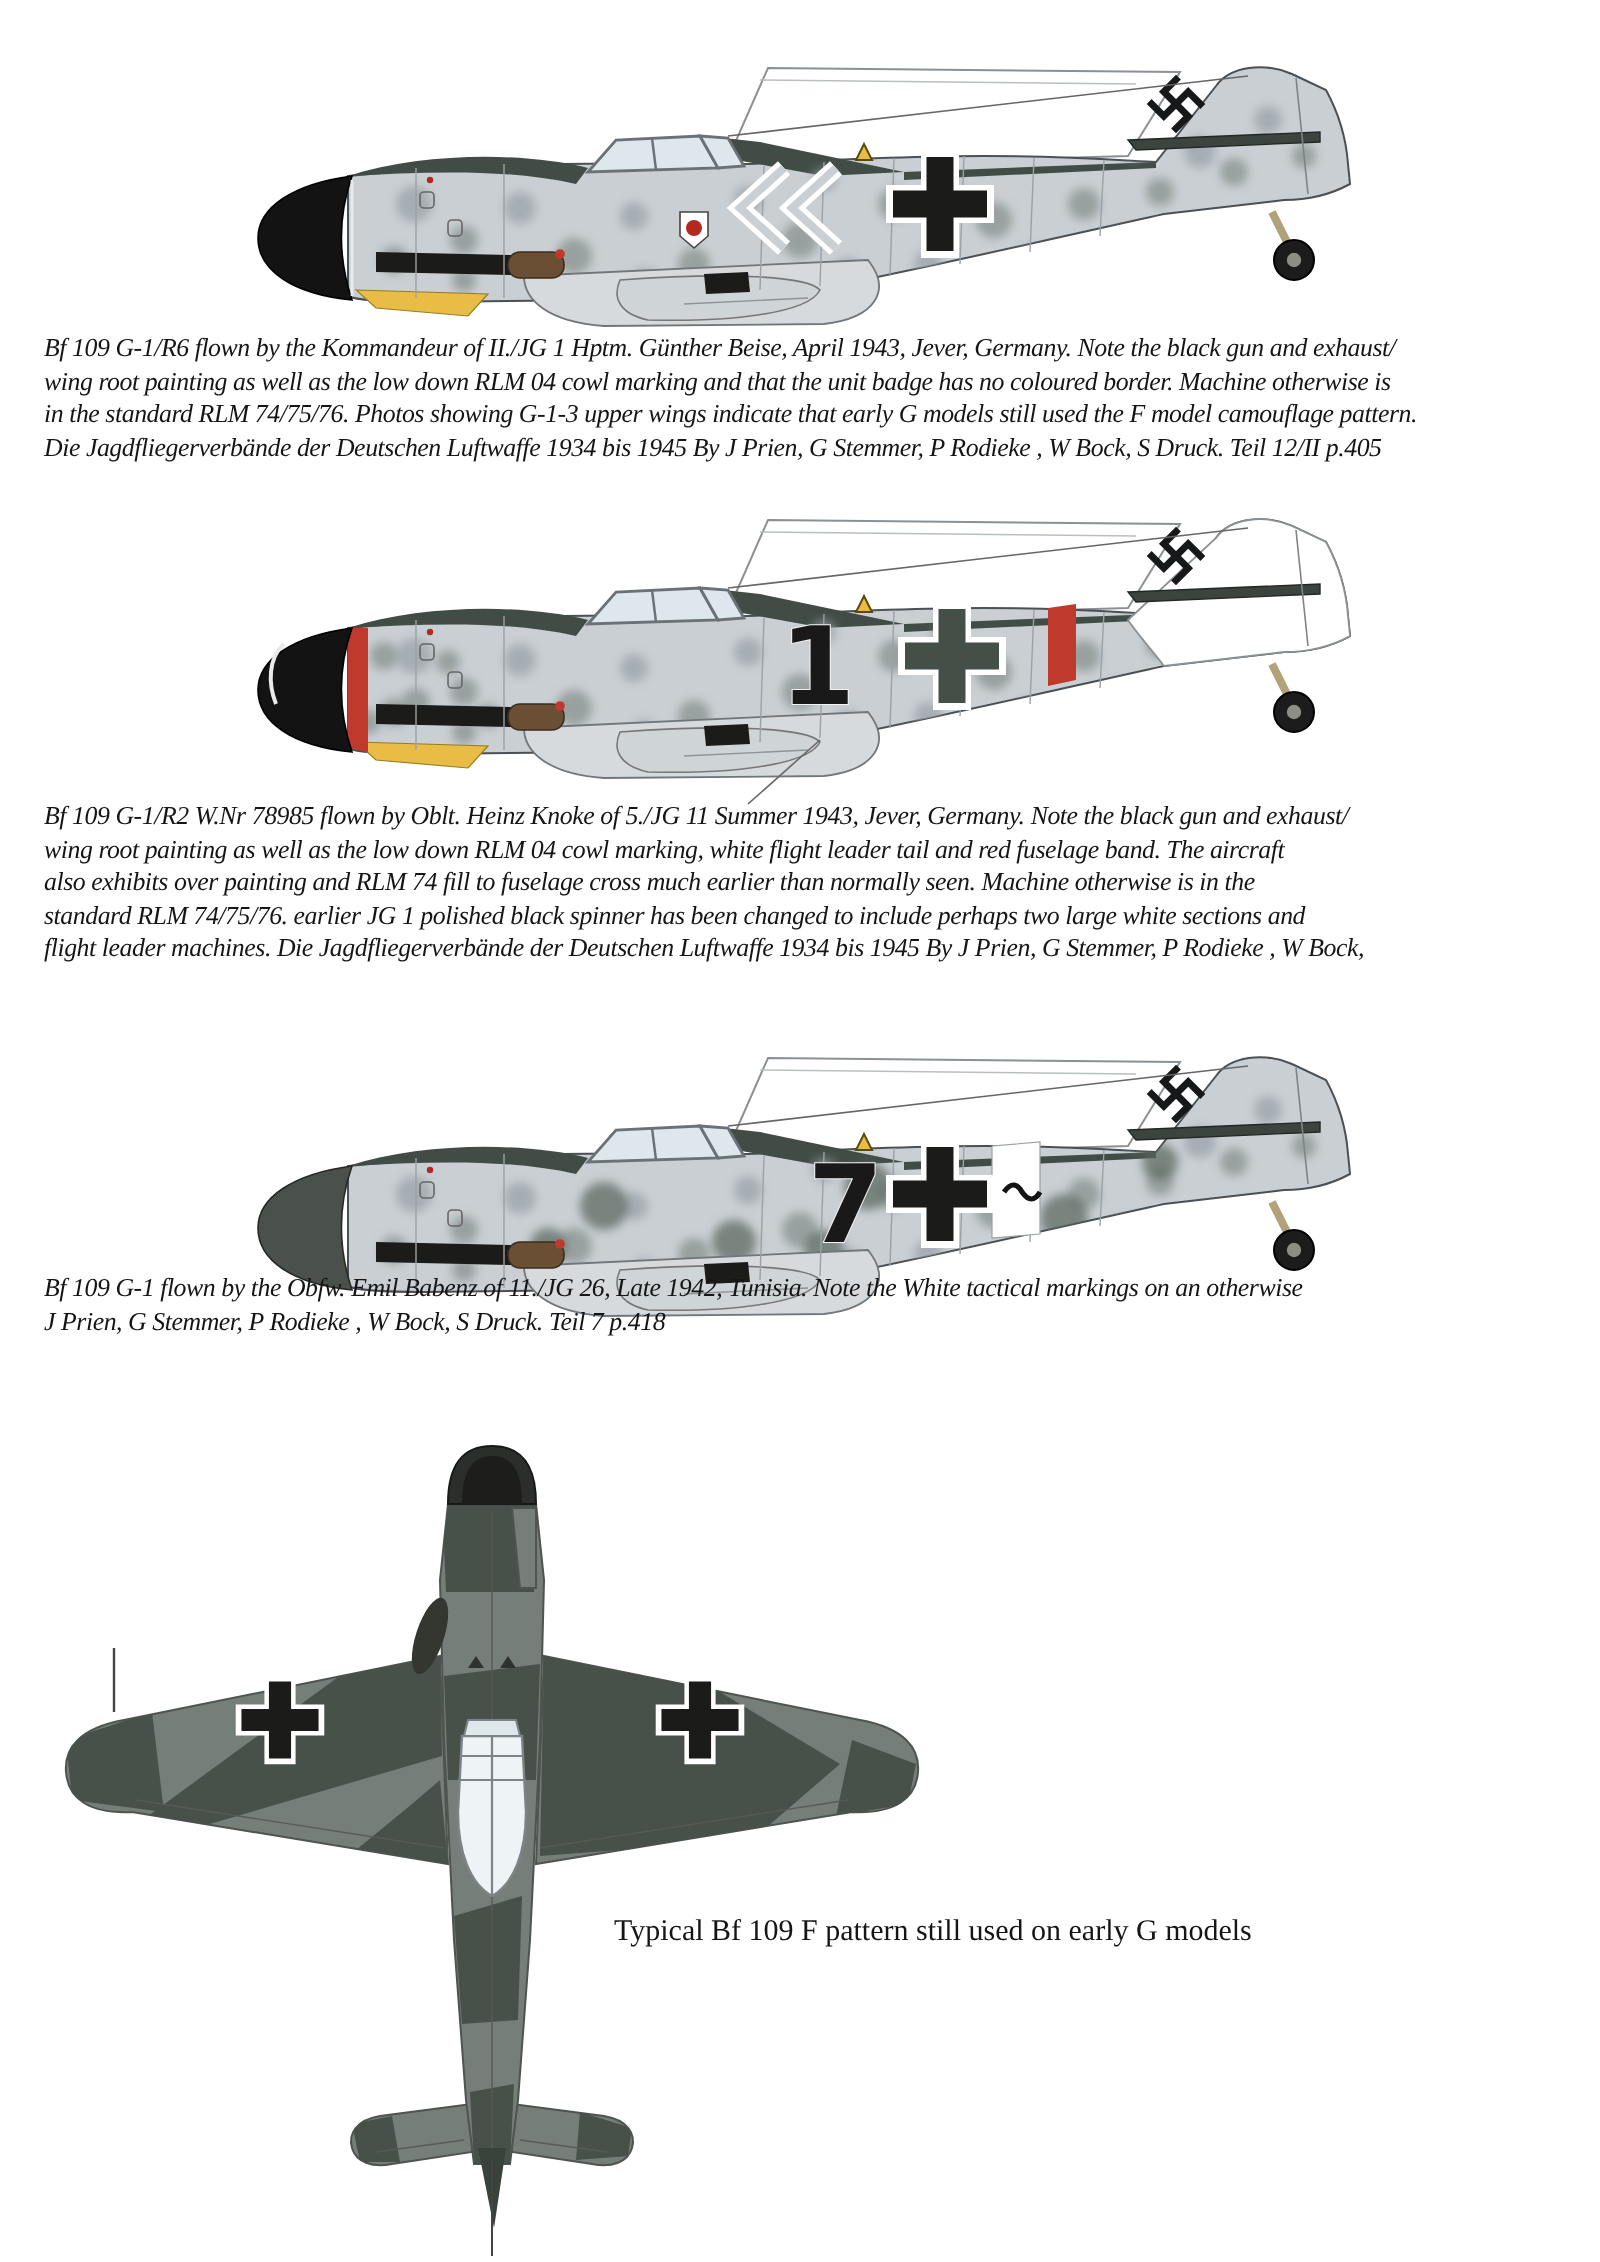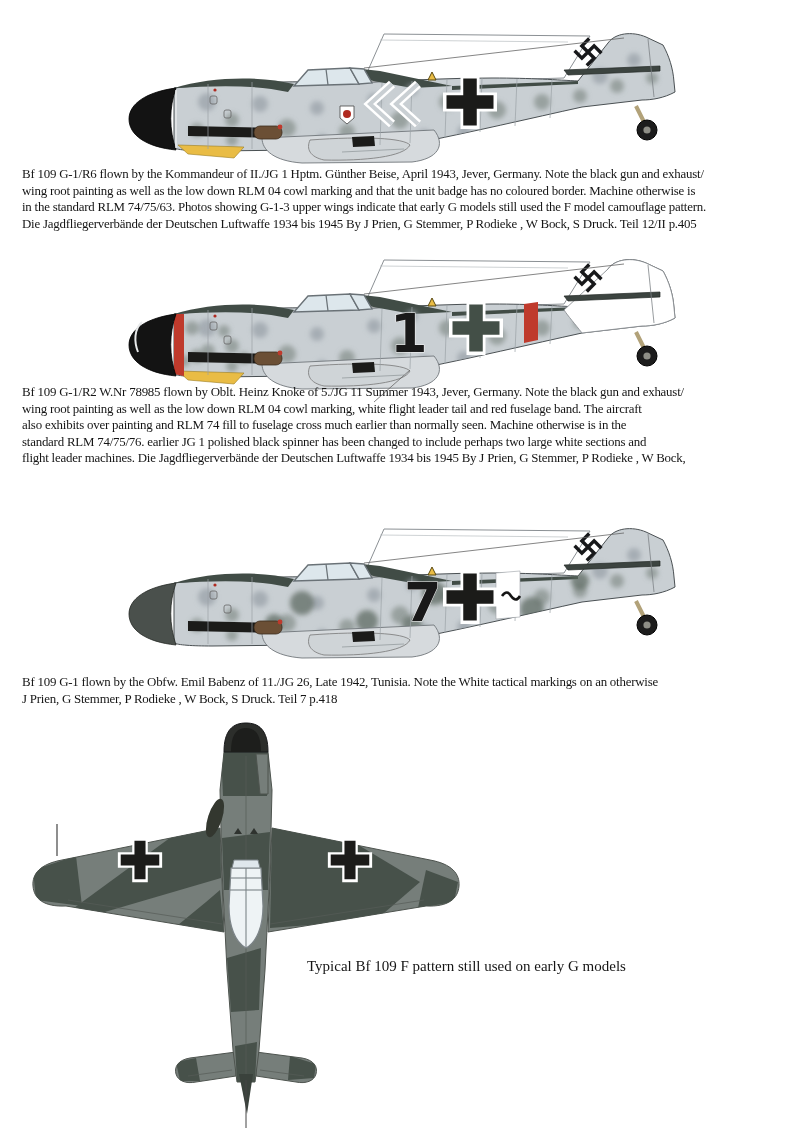--- a/index.html
+++ b/index.html
@@ -1,21 +1,21 @@
 <!DOCTYPE html>
 <html style="--page-bg: #ffffff; --base-grey: #c9cfd3; --underside-grey: #d6dadd; --mottle-light: #98a1a7; --mottle-mid: #7a857f; --mottle-green: #5b685e; --spine-green: #414c46; --cowl-black: #1b1b19; --yellow: #e9bc45; --red: #bf3a2c; --cross-green: #434f47; --camo-mid: #767e7a; --camo-dark: #47514a; --strut-tan: #b2a279; --canopy-pane: #dde7ec;"><head>
 <meta charset="utf-8">
 <style>
   html,body{margin:0;padding:0;background:#fff;}
   #page{position:relative;width:800px;height:1131px;background:var(--page-bg,#fff);overflow:hidden;
         font-family:"Liberation Serif",serif;color:#141414;}
   .profile,.topview{position:absolute;}
   .cap{position:absolute;left:22px;white-space:nowrap;
        font:12.9px/16.5px "Liberation Serif",serif;letter-spacing:-0.22px;color:#151515;}
-  .cap div{white-space:nowrap;}
+  .cap div{white-space:nowrap;font-style:italic;}
   .cap4{position:absolute;left:307px;top:958px;font:15px "Liberation Serif",serif;color:#151515;white-space:nowrap;}
 
   
   .f-base{fill:var(--base-grey);stroke:#4a5053;stroke-width:1;}
   .f-under{fill:var(--underside-grey);stroke:#70767a;stroke-width:0.9;}
   .f-tank{fill:#cfd4d7;stroke:#777;stroke-width:0.8;}
   .f-spine{fill:var(--spine-green);}
   .f-gun{fill:var(--cowl-black);}
   .f-yellow{fill:var(--yellow);stroke:#9a7c20;stroke-width:0.6;}
   .f-red{fill:var(--red);}
@@ -188,21 +188,21 @@
       </g>
     <use href="#d-spinner" class="f-spinner"></use>
     <line x1="64" y1="64" x2="64" y2="122" stroke="#e8eaeb" stroke-width="1.4"></line>
     <use href="#d-triangle"></use>
     <line x1="252" y1="42" x2="512" y2="12" class="wire"></line>
   </svg>
 
   <div class="cap" style="top:166px">
     <div>Bf 109 G-1/R6 flown by the Kommandeur of II./JG 1 Hptm. Günther Beise, April 1943, Jever, Germany. Note the black gun and exhaust/</div>
     <div>wing root painting as well as the low down RLM 04 cowl marking and that the unit badge has no coloured border. Machine otherwise is</div>
-    <div>in the standard RLM 74/75/63. Photos showing G-1-3 upper wings indicate that early G models still used the F model camouflage pattern.</div>
+    <div>in the standard RLM 74/75/76. Photos showing G-1-3 upper wings indicate that early G models still used the F model camouflage pattern.</div>
     <div>Die Jagdfliegerverbände der Deutschen Luftwaffe 1934 bis 1945 By J Prien, G Stemmer, P Rodieke , W Bock, S Druck. Teil 12/II p.405</div>
   </div>
 
   <svg class="profile" style="left:112px;top:252px" width="592" height="152" viewBox="0 0 592 152">
     <g>
         <use href="#d-farwing"></use>
       </g>
     <g>
         <use href="#d-fus"></use>
         <use href="#d-spine"></use>
@@ -243,21 +243,21 @@
         <use href="#d-tail"></use>
       </g>
     <polygon class="f-red" points="62,62 72,62 72,124 62,122"></polygon>
     <use href="#d-spinner" class="f-spinner"></use>
     <path d="M 30,70 C 22,77 22,90 26,100" stroke="#e8eaeb" stroke-width="2" fill="none"></path>
     <use href="#d-triangle"></use>
     <line x1="252" y1="42" x2="512" y2="12" class="wire"></line>
     <line x1="298" y1="118" x2="262" y2="150" class="wire"></line>
   </svg>
 
-  <div class="cap" style="top:384px">
+  <div class="cap" style="top:400px">
     <div>Bf 109 G-1/R2 W.Nr 78985 flown by Oblt. Heinz Knoke of 5./JG 11 Summer 1943, Jever, Germany. Note the black gun and exhaust/</div>
     <div>wing root painting as well as the low down RLM 04 cowl marking, white flight leader tail and red fuselage band. The aircraft</div>
     <div>also exhibits over painting and RLM 74 fill to fuselage cross much earlier than normally seen. Machine otherwise is in the</div>
     <div>standard RLM 74/75/76. earlier JG 1 polished black spinner has been changed to include perhaps two large white sections and</div>
     <div>flight leader machines. Die Jagdfliegerverbände der Deutschen Luftwaffe 1934 bis 1945 By J Prien, G Stemmer, P Rodieke , W Bock,</div>
   </div>
 
   <svg class="profile" style="left:112px;top:521px" width="592" height="150" viewBox="0 0 592 150">
     <g>
         <use href="#d-farwing"></use>
@@ -299,21 +299,21 @@
         <use href="#d-swz"></use>
       </g>
     <g>
         <use href="#d-tail"></use>
       </g>
     <use href="#d-spinner" class="f-spinner-grey"></use>
     <use href="#d-triangle"></use>
     <line x1="252" y1="42" x2="512" y2="12" class="wire"></line>
   </svg>
 
-  <div class="cap" style="top:674px">
+  <div class="cap" style="top:636px">
     <div>Bf 109 G-1 flown by the Obfw. Emil Babenz of 11./JG 26, Late 1942, Tunisia. Note the White tactical markings on an otherwise</div>
     <div>J Prien, G Stemmer, P Rodieke , W Bock, S Druck. Teil 7 p.418</div>
   </div>
 
   <svg class="topview" style="left:28px;top:720px" width="436" height="411" viewBox="0 0 436 411">
     <defs>
       <clipPath id="tvClip">
         <path d="M 196,32 L 192,70 L 194,150 L 199,250 L 205,330 L 209,362 L 227,362 L 231,330 L 237,250 L 242,150 L 244,70 L 240,32 Z"></path>
         <path d="M 192,108 L 34,140 C 12,144 4,154 5,166 C 6,179 16,187 38,186 L 196,212 Z"></path>
         <path d="M 244,108 L 402,140 C 424,144 432,154 431,166 C 430,179 420,187 398,186 L 240,212 Z"></path>

